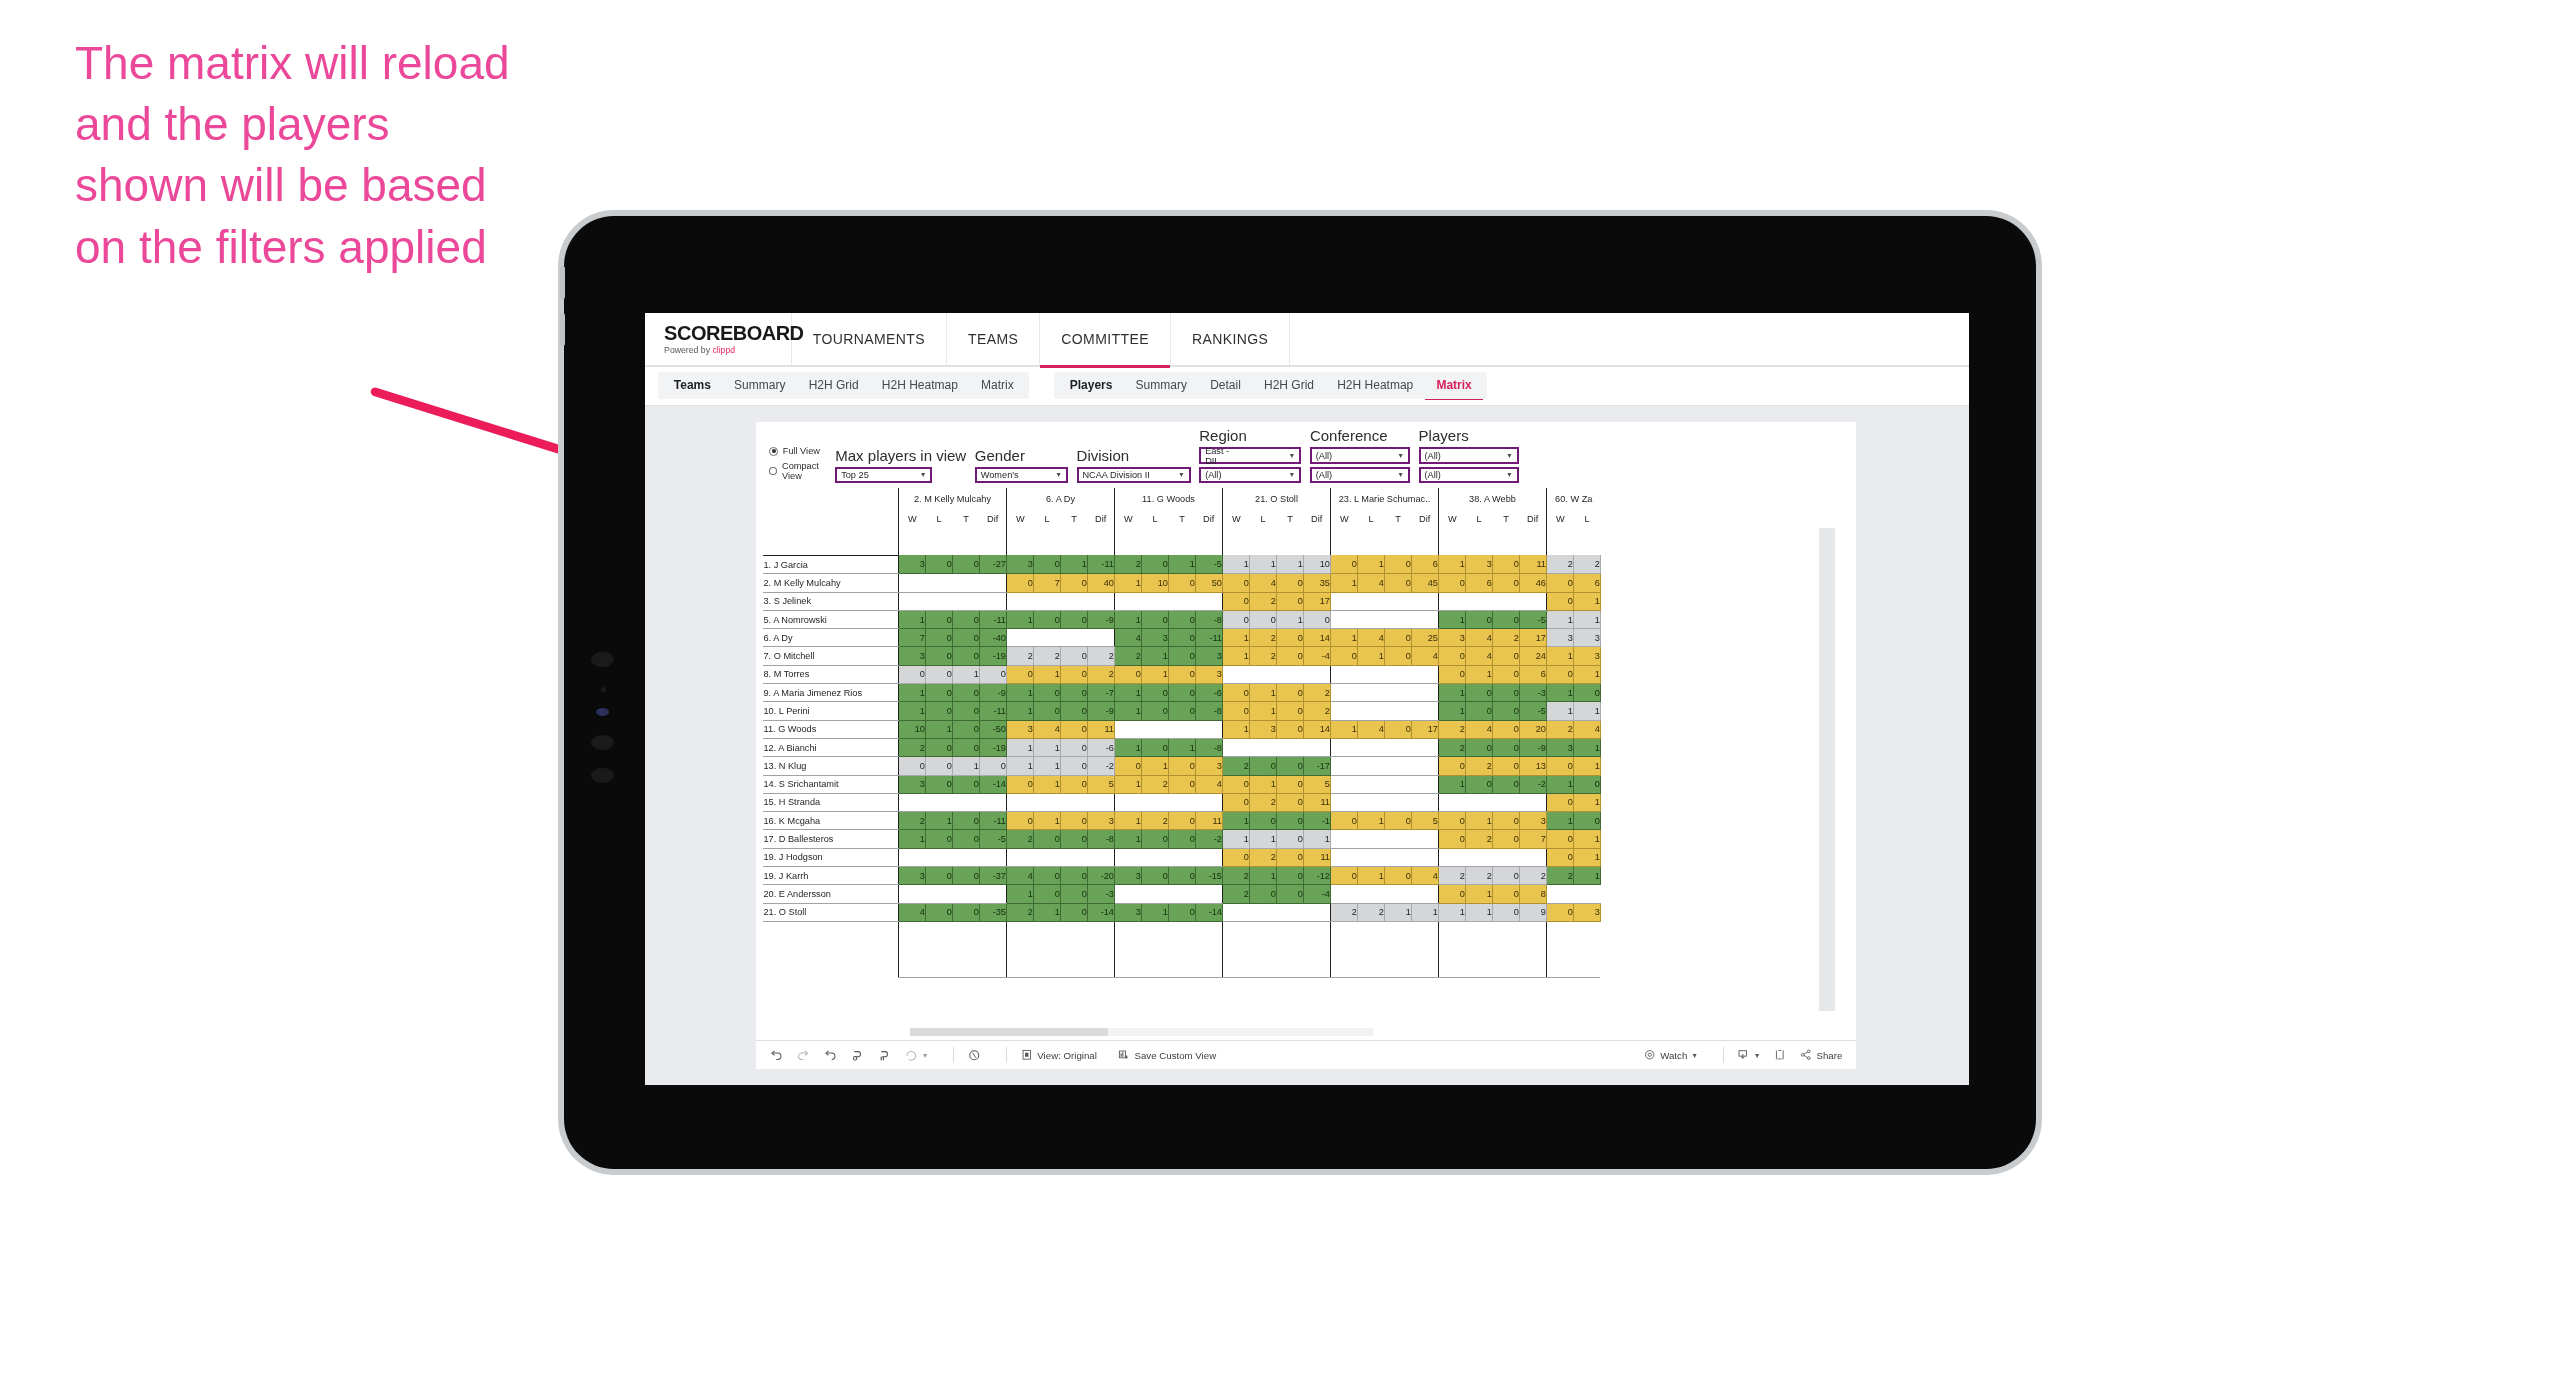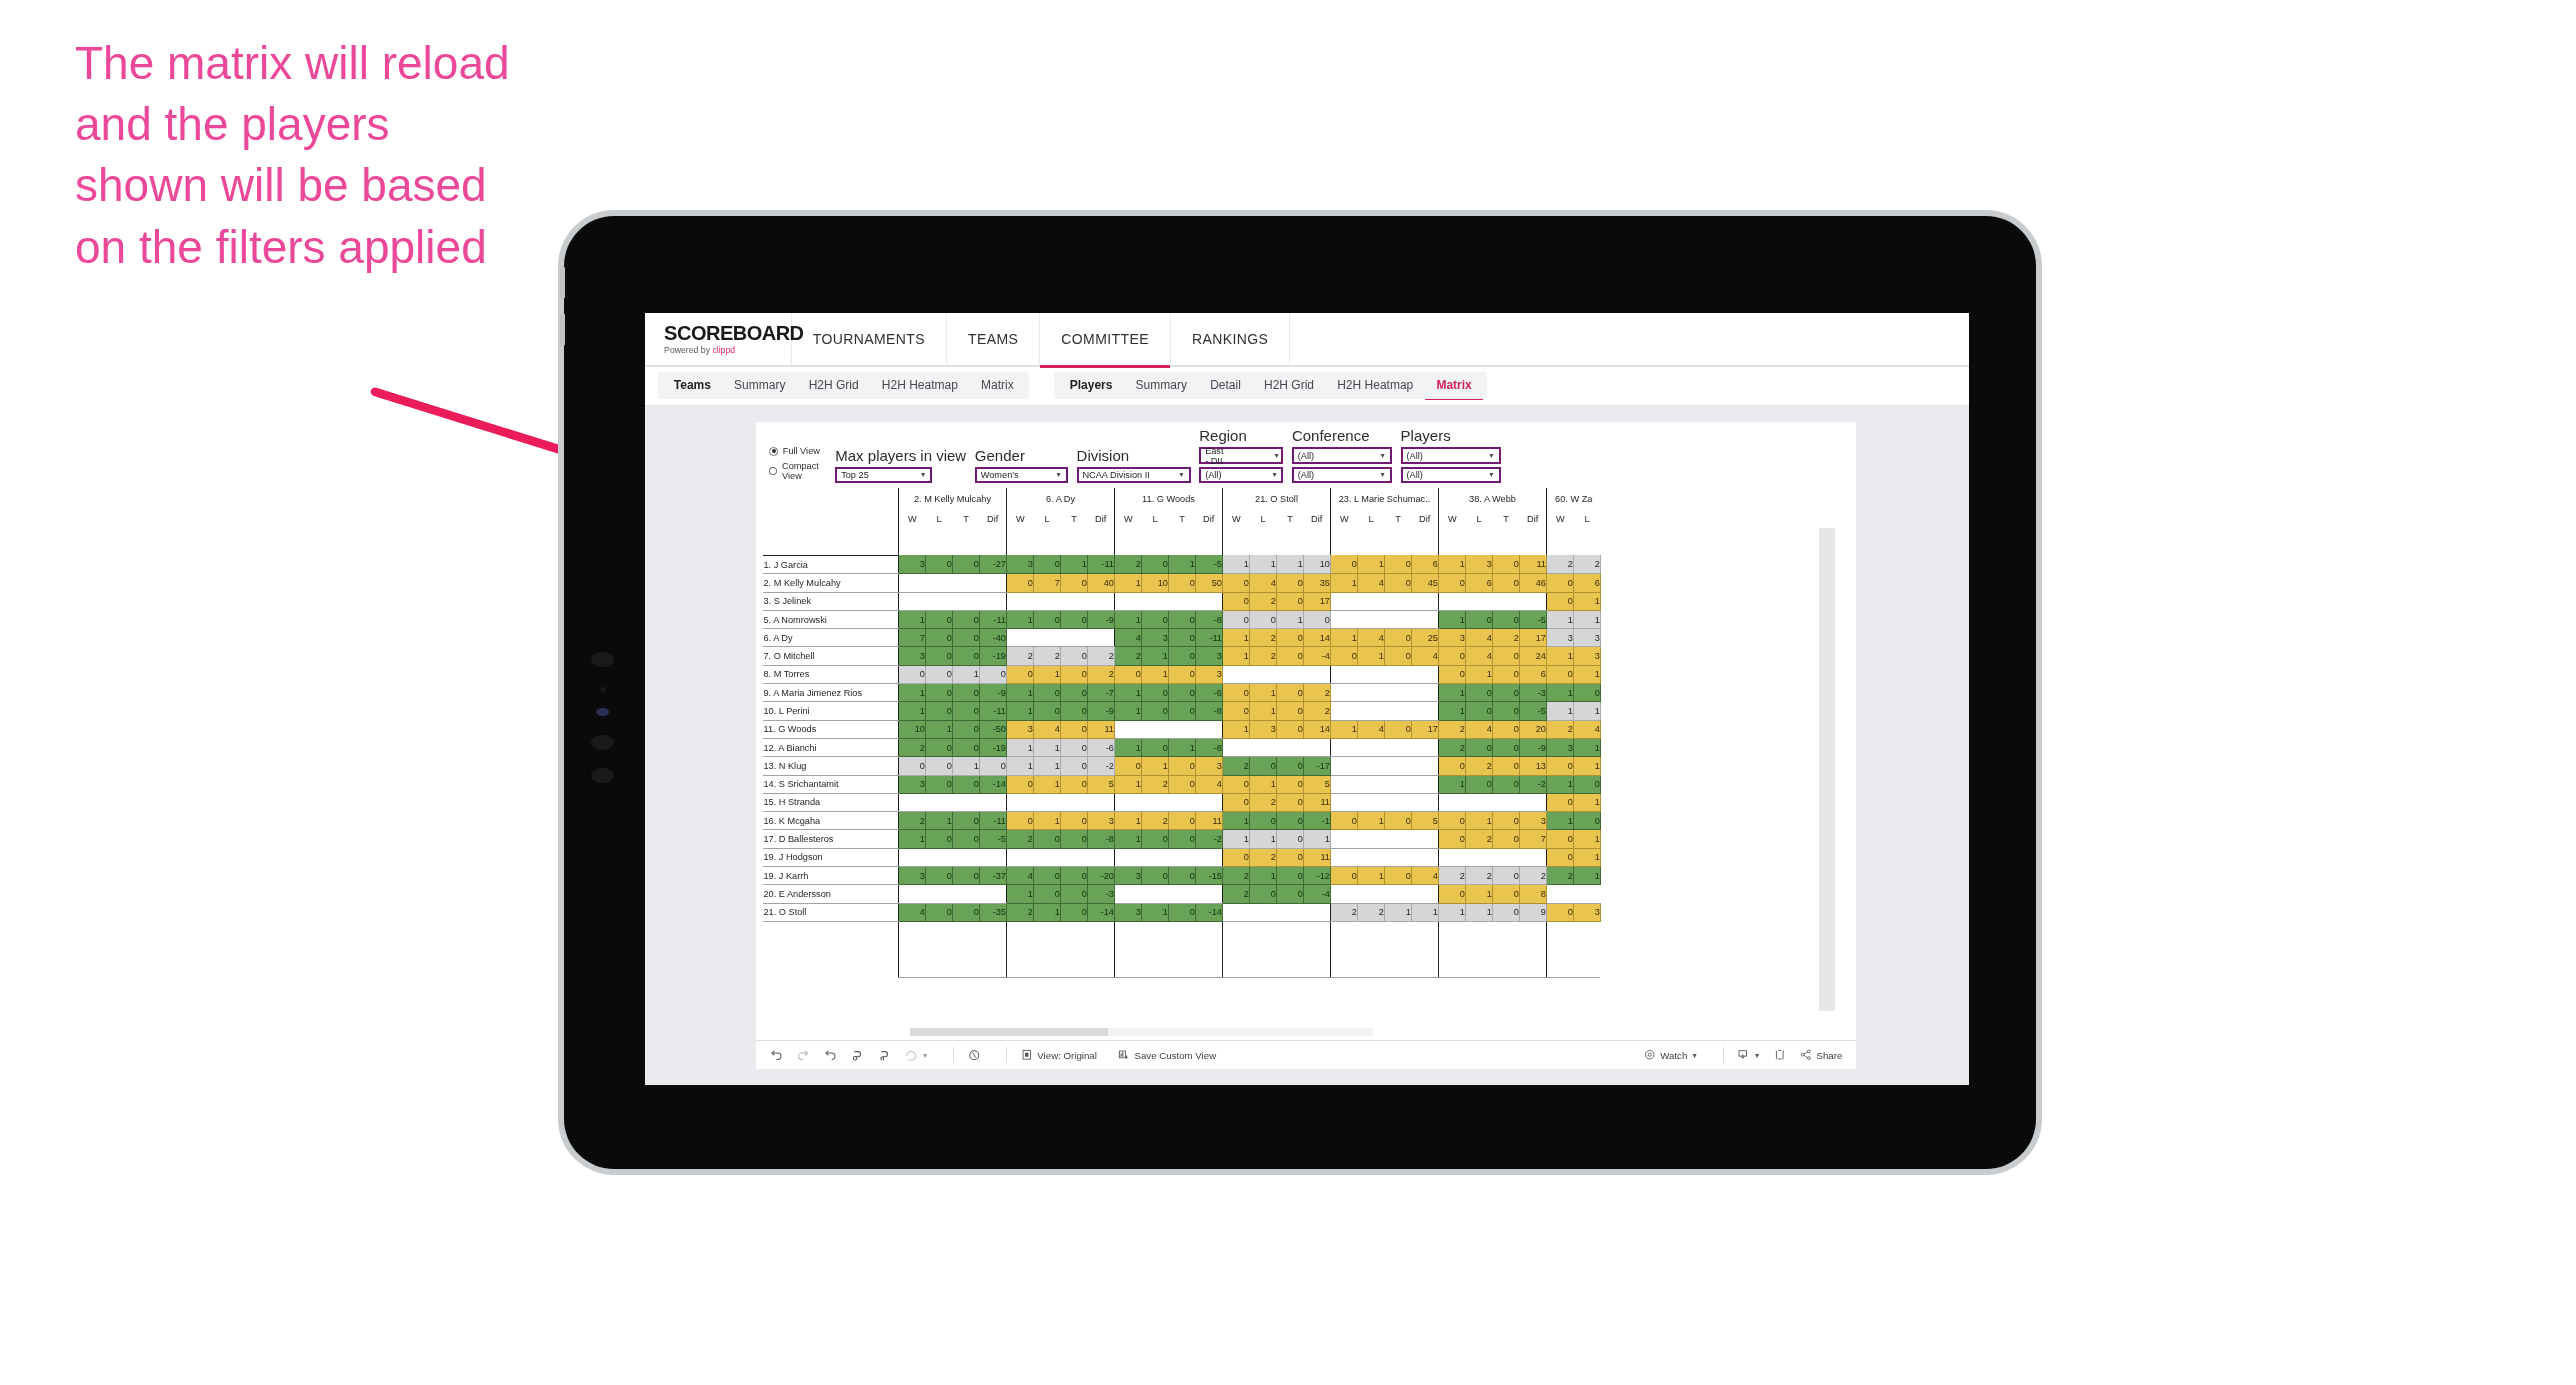--- a/index.html
+++ b/index.html
@@ -125,21 +125,21 @@
   }
   .fgroup { margin-right:8.7px; }
   .flabel { font-size:15px; color:#2b2d30; margin-bottom:2.9px; white-space:nowrap; }
   .fsel {
     height:16.4px; border:2px solid #701a75; background:#fff;
     display:flex; align-items:center; justify-content:space-between;
     font-size:9.2px; color:#1f2124; padding:0 3.9px; margin-bottom:2.9px;
   }
   .fsel .caret { font-size:6.8px; color:#4a4d51; margin-left:5.8px; }
   .w-100 { width:97px; } .w-96 { width:93px; } .w-118 { width:114px; }
-  .w-106 { width:84px;gap:44px; } .w-104 { width:100px; }
+  .w-106 { width:102px;gap:44px; } .w-104 { width:100px; }
 
   
   #matrix-wrap {
     position:absolute; left:7.7px; top:66px; right:21px; bottom:50px;
     overflow:hidden;
   }
   table.matrix { border-collapse:collapse; table-layout:fixed; }
   table.matrix td, table.matrix th { padding:0; }
 
   .hdr-name {

